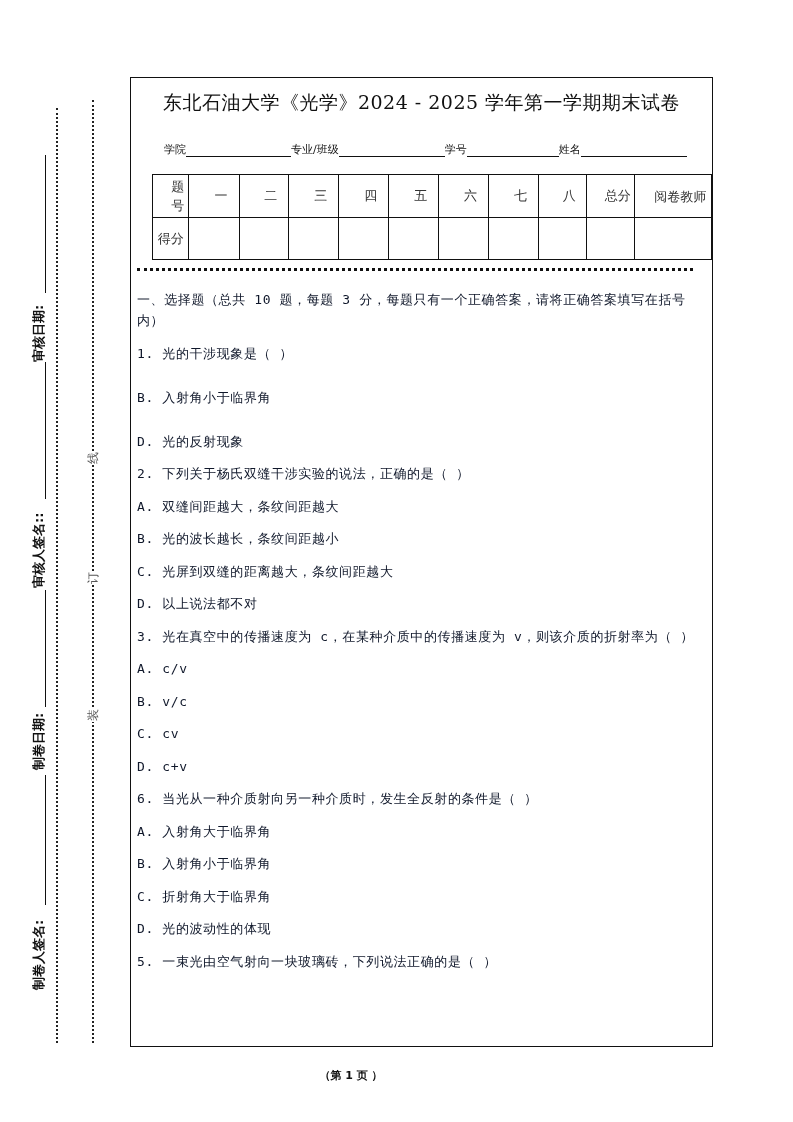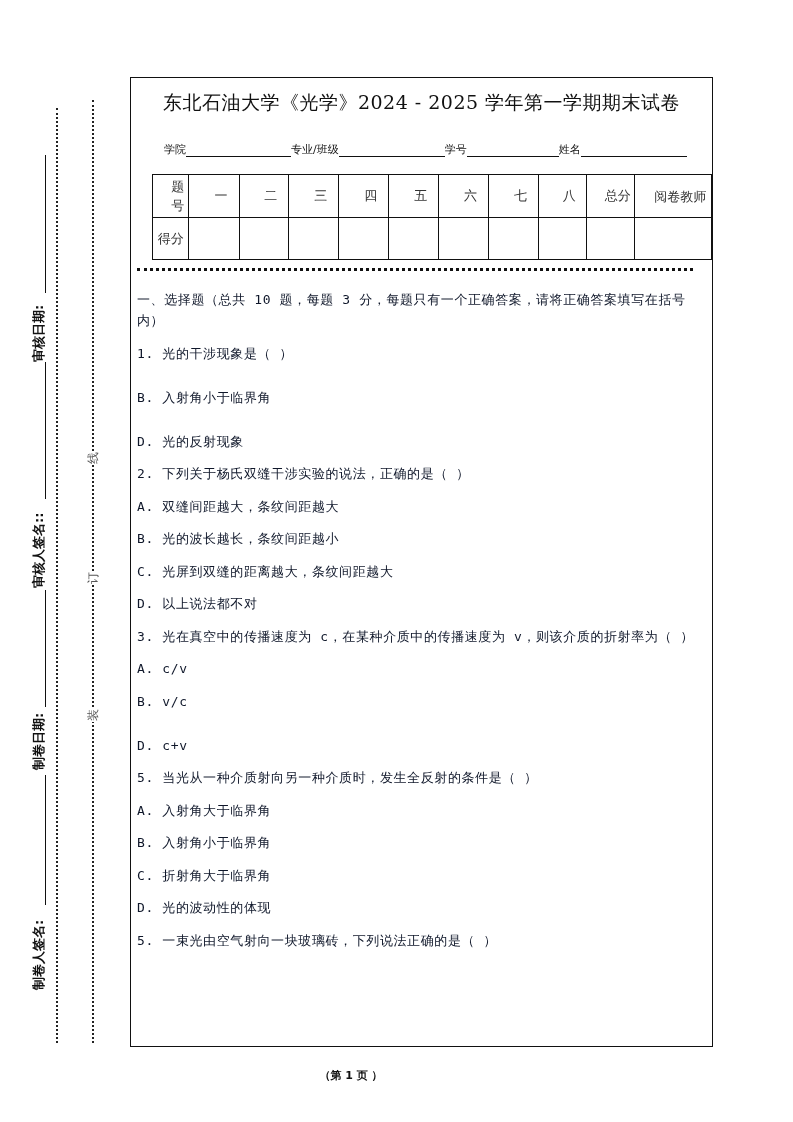--- a/index.html
+++ b/index.html
@@ -153,27 +153,28 @@
         <div class="gap"></div>
     </div>
 
     <div>
       <p class="p">3. 光在真空中的传播速度为 c，在某种介质中的传播速度为 v，则该介质的折射率为（  ）</p>
         <div class="gap"></div>
       <p class="p">A. c/v</p>
         <div class="gap"></div>
       <p class="p">B. v/c</p>
         <div class="gap"></div>
+      <p class="p">C. cv</p>
         <div class="gap"></div>
       <p class="p">D. c+v</p>
         <div class="gap"></div>
     </div>
 
     <div>
-      <p class="p">5. 当光从一种介质射向另一种介质时，发生全反射的条件是（  ）</p>
+      <p class="p">6. 当光从一种介质射向另一种介质时，发生全反射的条件是（  ）</p>
         <div class="gap"></div>
       <p class="p">A. 入射角大于临界角</p>
         <div class="gap"></div>
       <p class="p">B. 入射角小于临界角</p>
         <div class="gap"></div>
       <p class="p">C. 折射角大于临界角</p>
         <div class="gap"></div>
       <p class="p">D. 光的波动性的体现</p>
         <div class="gap"></div>
     </div>

